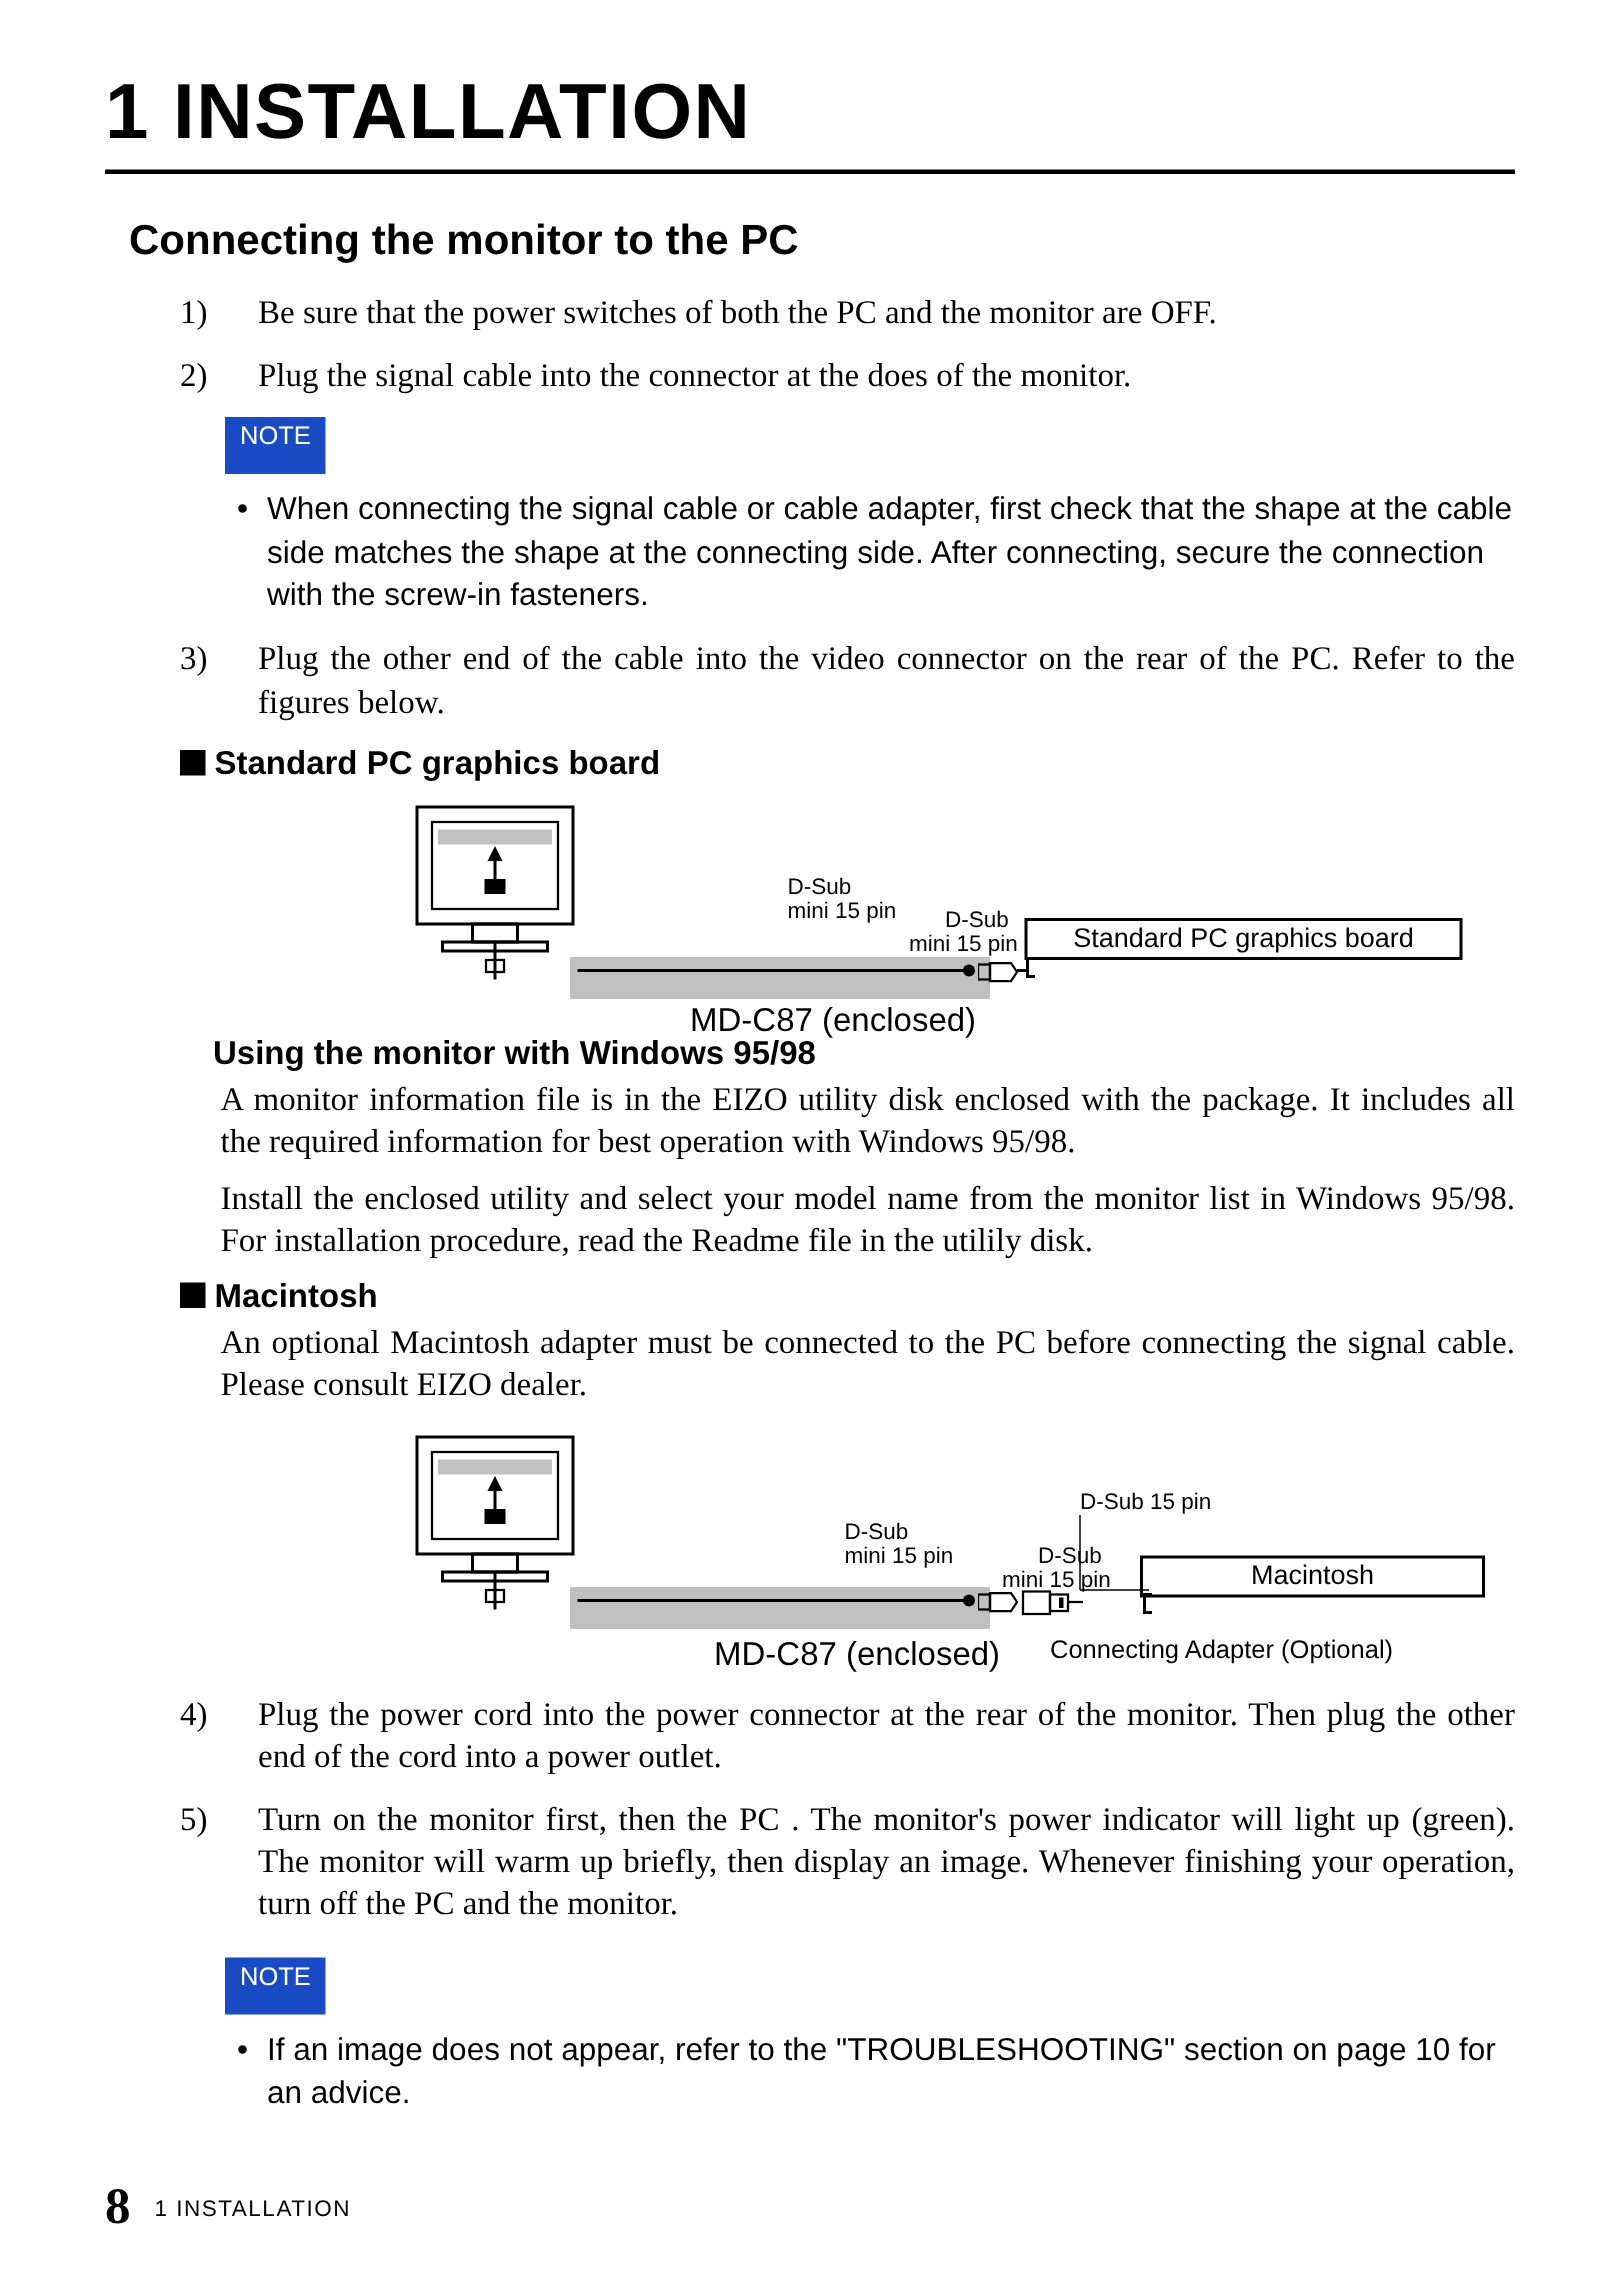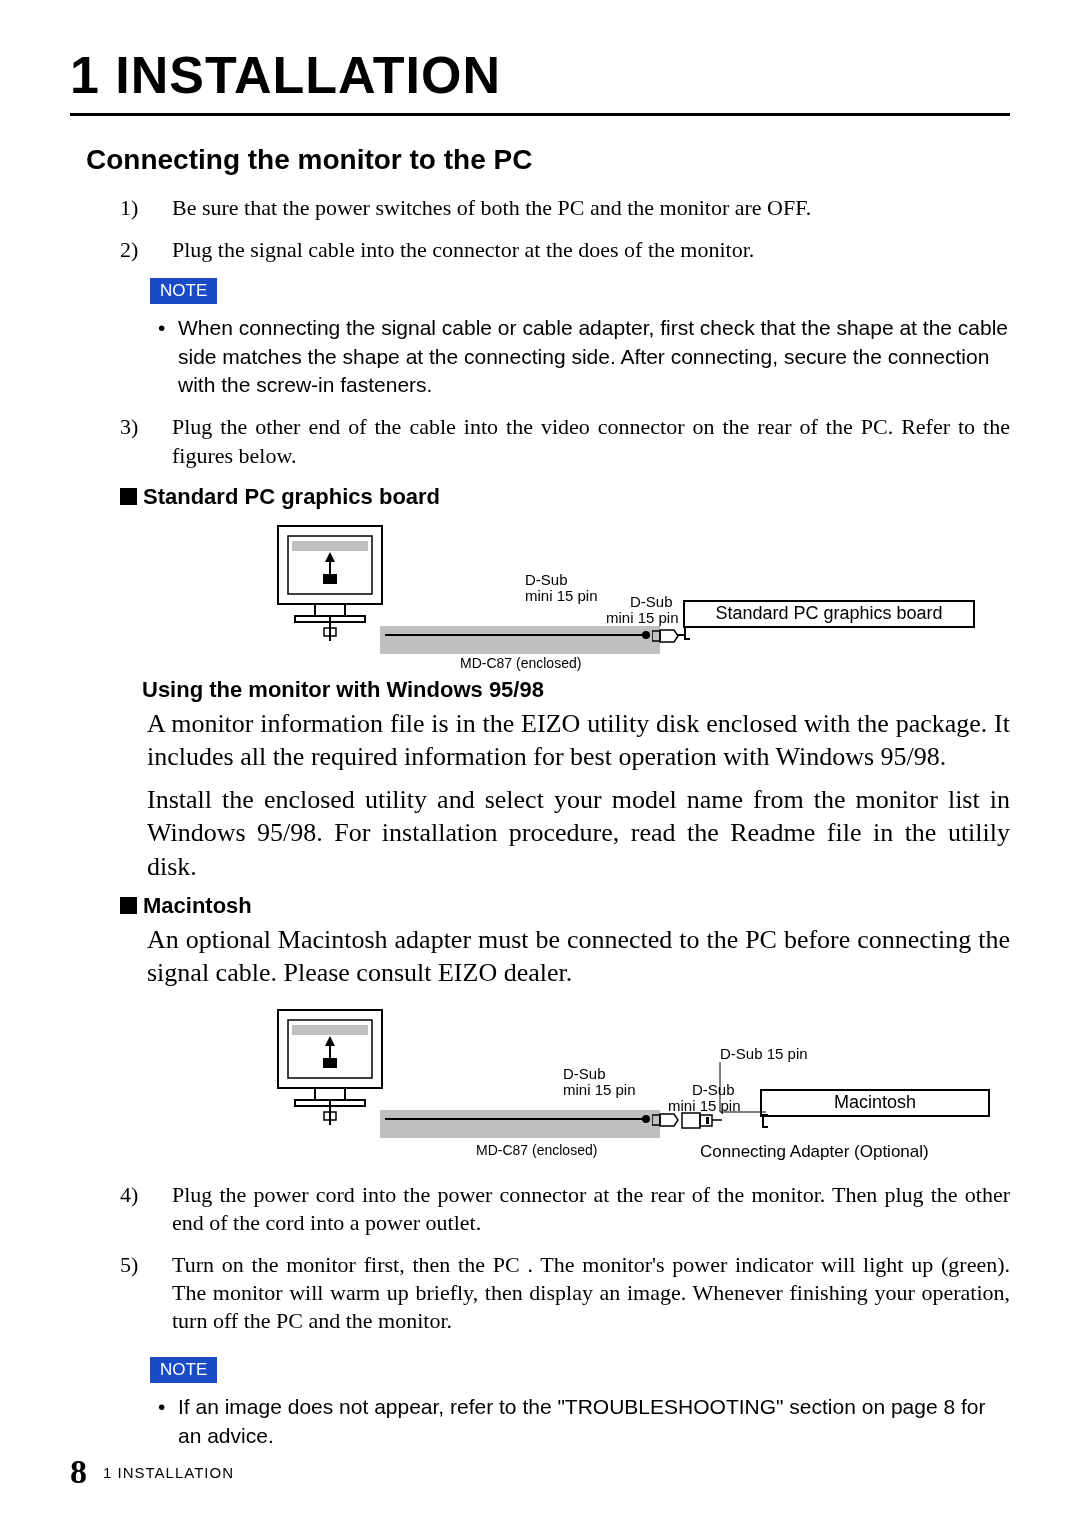--- a/index.html
+++ b/index.html
@@ -44,21 +44,21 @@
       margin-left: 24px;
     }
     .note-block {
       margin-left: 80px;
       margin-bottom: 14px;
     }
     .note-label {
       display: inline-block;
       background: #1a4bc4;
       color: #fff;
-      padding: 3px 10px 3px 10px;
+      padding: 3px 10px 15px 10px;
       font-size: 17px;
       font-weight: normal;
       margin-bottom: 10px;
     }
     .note-item {
       display: flex;
       margin-left: 8px;
       font-size: 21px;
       line-height: 1.35;
       font-family: Arial, Helvetica, sans-serif;
@@ -78,21 +78,21 @@
     .square-bullet {
       display: inline-block;
       width: 17px;
       height: 17px;
       background: #000;
       vertical-align: -1px;
       margin-right: 6px;
     }
     .body-para {
       font-family: "Times New Roman", Times, serif;
-      font-size: 26px;
+      font-size: 22px;
       margin-left: 77px;
       margin-right: 0;
       line-height: 1.28;
       text-align: justify;
       margin-bottom: 10px;
     }
     .diagram-area {
       margin-left: 190px;
       margin-top: 6px;
       margin-bottom: 6px;
@@ -156,21 +156,21 @@
       background: #000;
     }
     .conlabel {
       position: absolute;
       font-size: 15px;
       font-family: Arial, sans-serif;
       line-height: 1.1;
     }
     .mdc-label {
       position: absolute;
-      font-size: 14px;
+      font-size: 22px;
       font-family: Arial, sans-serif;
     }
     .footer {
       position: absolute;
       bottom: 38px;
       left: 70px;
       display: flex;
       align-items: center;
     }
     .footer-num {
@@ -310,20 +310,20 @@
 
 <div class="step" style="margin-bottom:22px">
   <span class="step-num">5)</span>
   <span class="step-text">Turn on the monitor first, then the PC .  The monitor's power indicator will light up (green).  The monitor will warm up briefly, then display an image.  Whenever finishing your operation, turn off the PC and the monitor.</span>
 </div>
 
 <div class="note-block">
   <div class="note-label">NOTE</div>
   <div class="note-item">
     <span class="bullet">•</span>
-    <span>If an image does not appear, refer to the "TROUBLESHOOTING" section on page 8 for an advice.</span>
+    <span>If an image does not appear, refer to the "TROUBLESHOOTING" section on page 10 for an advice.</span>
   </div>
 </div>
 
 <div class="footer">
   <span class="footer-num">8</span>
   <span class="footer-sec">1   INSTALLATION</span>
 </div>
 
 </body></html>

